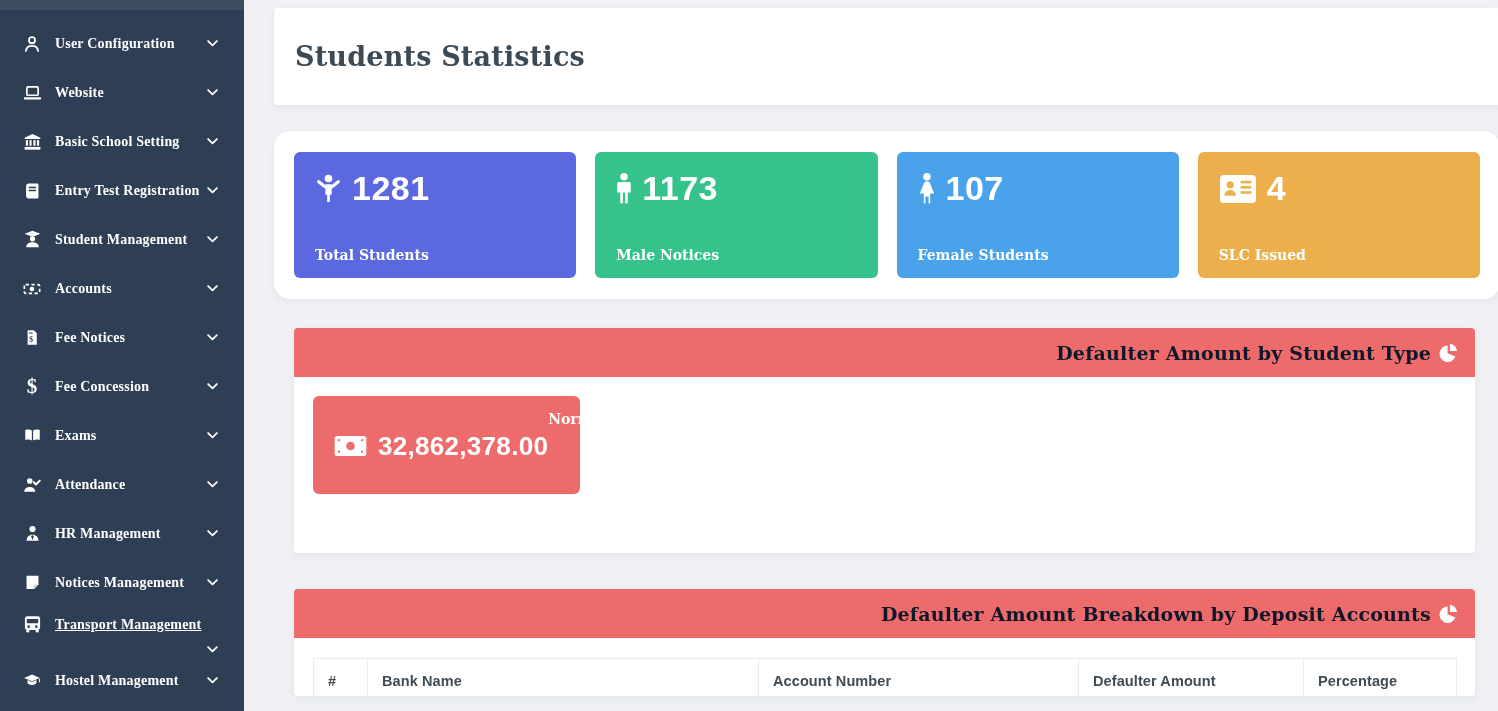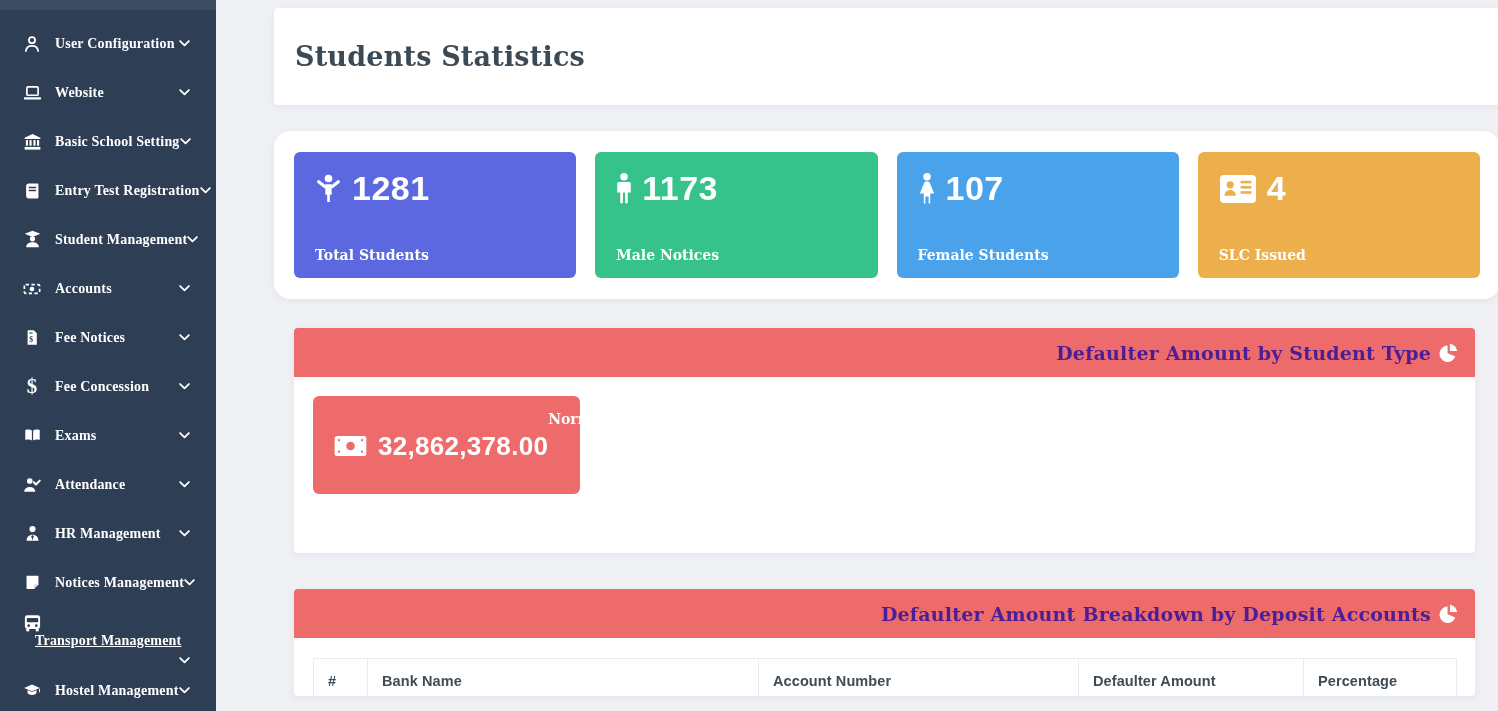--- a/index.html
+++ b/index.html
@@ -4,21 +4,21 @@
 <style>
   * { margin:0; padding:0; box-sizing:border-box; }
   html,body { width:1498px; height:711px; overflow:hidden; }
   body {
     font-family:"Liberation Sans", sans-serif;
     background:#eef0f4;
     position:relative;
   }
   
   .sidebar {
-    position:absolute; left:0; top:0; width:216px; height:711px;
+    position:absolute; left:0; top:0; width:244px; height:711px;
     background:#2e3e54; overflow:hidden;
   }
   .sidebar-topstrip { height:10px; background:#3d4c61; }
   .nav { padding-top:9px; }
   .nav-item {
     display:flex; align-items:center;
     min-height:49px; padding:0 26px 0 22px;
     color:#fff; cursor:pointer;
   }
   .nav-item .nav-icon {
@@ -63,21 +63,21 @@
   .stat-label { font-family:"DejaVu Serif", serif; font-weight:700; font-size:14px; }
 
   .section-panel {
     margin:29px 39px 0 34px; border-radius:4px;
     box-shadow:0 2px 6px rgba(40,50,70,.06);
   }
   .section-panel.second { margin-top:36px; }
   .panel-header {
     height:49px; background:#ee6b6b; border-radius:4px 4px 0 0;
     display:flex; align-items:center; justify-content:flex-end;
-    padding-right:17px; gap:8px; color:#4c1d95; cursor:pointer;
+    padding-right:17px; gap:8px; color:#0f172a; cursor:pointer;
   }
   .panel-title {
     font-family:"DejaVu Serif", serif; font-weight:700; font-size:19px;
     letter-spacing:.2px;
   }
   .panel-body { background:#fff; border-radius:0 0 4px 4px; }
   .panel-body.type-body { height:176px; padding:19px; }
   .mini-card {
     width:267px; height:98px; background:#ee6b6b; border-radius:6px; color:#fff;
     padding:15px 21px 13px 21px;

